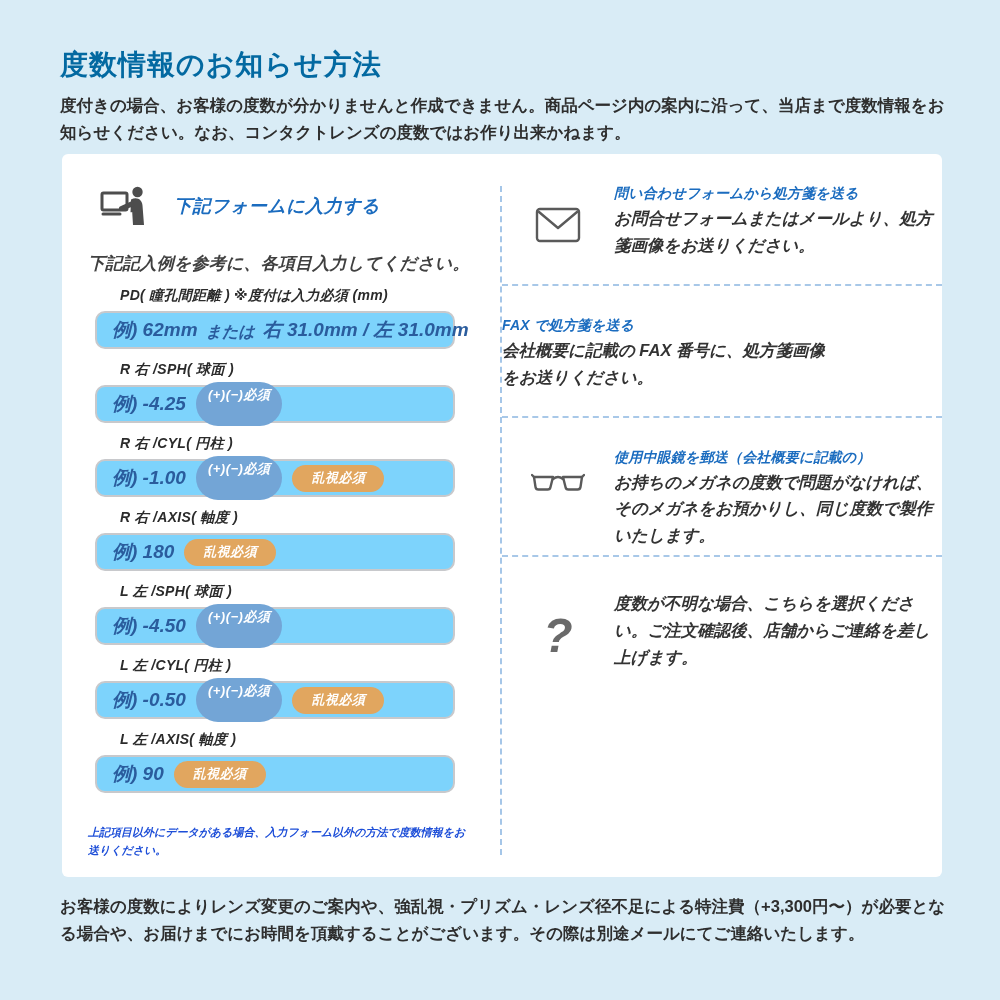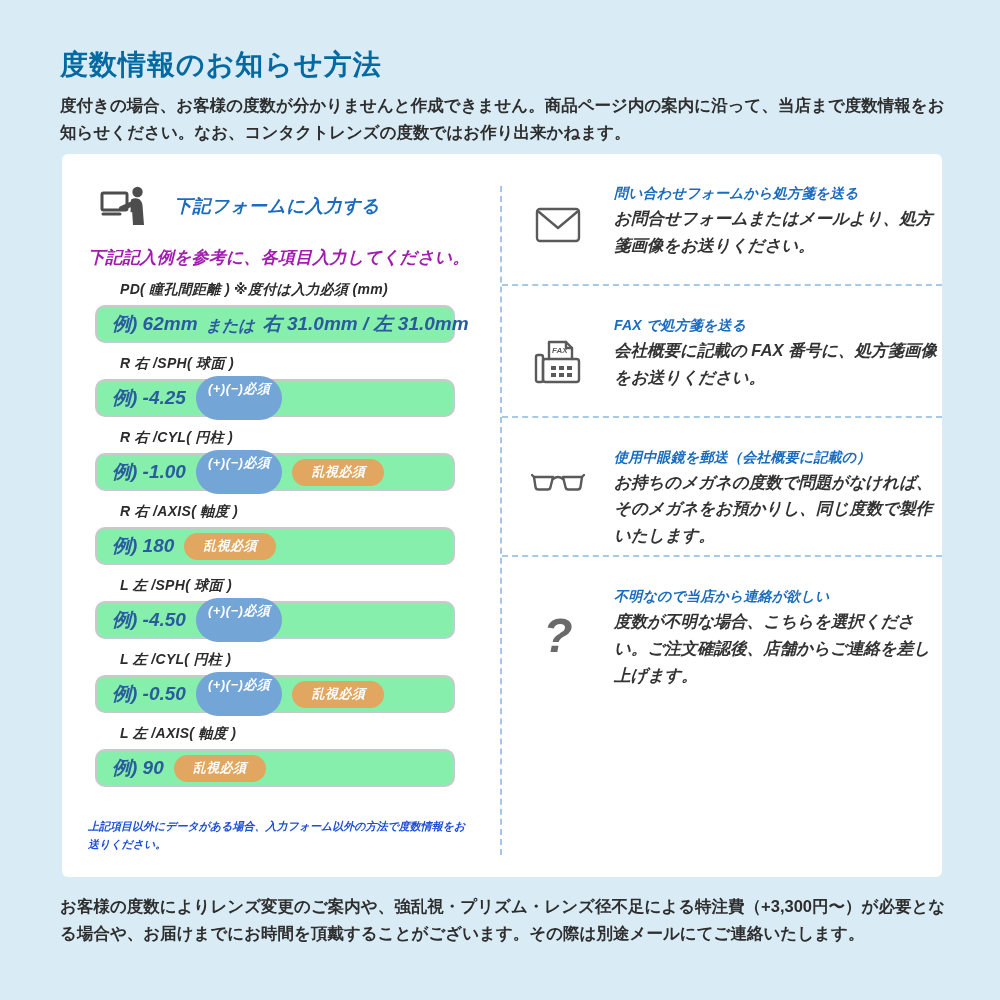--- a/index.html
+++ b/index.html
@@ -25,28 +25,28 @@
   .card {
     position:absolute; left:62px; top:154px; width:880px; height:723px;
     background:#ffffff; border-radius:6px; display:flex;font-style:italic;
   }
 
   
   .left-col { width:438px; padding:32px 0 0 26px; }
   .form-head { display:flex; align-items:center; gap:24px; margin-left:12px; height:40px; }
   .form-head-icon { width:50px; height:40px; flex:none; }
   .form-title { font-size:18px; font-weight:700; color:#1b6cbf; letter-spacing:.5px; }
-  .instruction { margin-top:20px; font-size:17px; font-weight:600; color:#a21caf; letter-spacing:.2px; }
+  .instruction { margin-top:26px; font-size:17px; font-weight:600; color:#404040; letter-spacing:.2px; }
 
   .field { margin-top:0; }
   .flabel { margin:12px 0 6px 32px; font-size:14px; font-weight:700; color:#2b2b2b; letter-spacing:.3px; }
   .field:first-of-type .flabel { margin-top:21px; }
   .fbox {
     margin-left:7px; width:360px; height:38px;
-    border:2px solid #c8c9cc; border-radius:10px; background:#86efac;
+    border:2px solid #c8c9cc; border-radius:10px; background:#7dd3fc;
     display:flex; align-items:center; gap:10px; padding:0 10px 0 15px;
   }
   .fex { font-size:19px; font-weight:700; color:#2a5c9d; white-space:nowrap; }
   .fex-small { font-size:16px; font-weight:700; color:#2a5c9d; margin:0 -2px; position:relative; top:2px; }
   .badge {
     flex:none; display:inline-block; padding:4px 12px 22px; border-radius:999px;
     font-size:13px; font-weight:700; color:#ffffff; letter-spacing:.5px; white-space:nowrap;
   }
   .badge.blue { background:#73a5d6; }
   .badge.orange { background:#e1a65f; padding:4px 19px 5px; }
@@ -184,37 +184,20 @@
             <path class="ln" d="M4 5 L23 21 L42 5"></path>
           </svg>
         </div>
         <div class="mtext">
           <div class="mtitle">問い合わせフォームから処方箋を送る</div>
           <div class="mdesc">お問合せフォームまたはメールより、処方箋画像をお送りください。</div>
         </div>
       </div>
 
       <div class="method">
-        <div class="micon">
-          <svg width="48" height="46" viewBox="0 0 48 46">
-            <path class="ln" d="M15 20 V3 h17 l6 6 v11"></path>
-            <path class="ln" d="M32 3 v6 h6"></path>
-            <text x="18" y="14" font-size="8" font-weight="bold" fill="#5a5a5a" font-family="Liberation Sans, DejaVu Sans, sans-serif">FAX</text>
-            <rect class="ln" x="9" y="20" width="36" height="23" rx="2.5"></rect>
-            <rect class="ln" x="2" y="16" width="7" height="27" rx="2"></rect>
-            <g fill="#5a5a5a">
-              <rect x="17" y="27" width="5" height="4"></rect>
-                <rect x="25" y="27" width="5" height="4"></rect>
-                <rect x="33" y="27" width="5" height="4"></rect>
-              <rect x="17" y="34" width="5" height="4"></rect>
-                <rect x="25" y="34" width="5" height="4"></rect>
-                <rect x="33" y="34" width="5" height="4"></rect>
-            </g>
-          </svg>
-        </div>
         <div class="mtext">
           <div class="mtitle">FAX で処方箋を送る</div>
           <div class="mdesc">会社概要に記載の FAX 番号に、処方箋画像をお送りください。</div>
         </div>
       </div>
 
       <div class="method">
         <div class="micon">
           <svg width="54" height="24" viewBox="0 0 54 24">
             <path class="ln" d="M3 6 h19 l-2.5 10 a3 3 0 0 1 -3 2.5 h-9 a3 3 0 0 1 -3 -2.5 z"></path>
@@ -228,21 +211,20 @@
           <div class="mdesc">お持ちのメガネの度数で問題がなければ、そのメガネをお預かりし、同じ度数で製作いたします。</div>
         </div>
       </div>
 
 
       <div class="method">
         <div class="micon">
           <span class="qmark">?</span>
         </div>
         <div class="mtext">
-          <div class="mtitle">不明なので当店から連絡が欲しい</div>
           <div class="mdesc">度数が不明な場合、こちらを選択ください。ご注文確認後、店舗からご連絡を差し上げます。</div>
         </div>
       </div>
 
     </div>
   </div>
 
   <p class="footer">お客様の度数によりレンズ変更のご案内や、強乱視・プリズム・レンズ径不足による特注費（+3,300円〜）が必要となる場合や、お届けまでにお時間を頂戴することがございます。その際は別途メールにてご連絡いたします。</p>
 </div>
 

